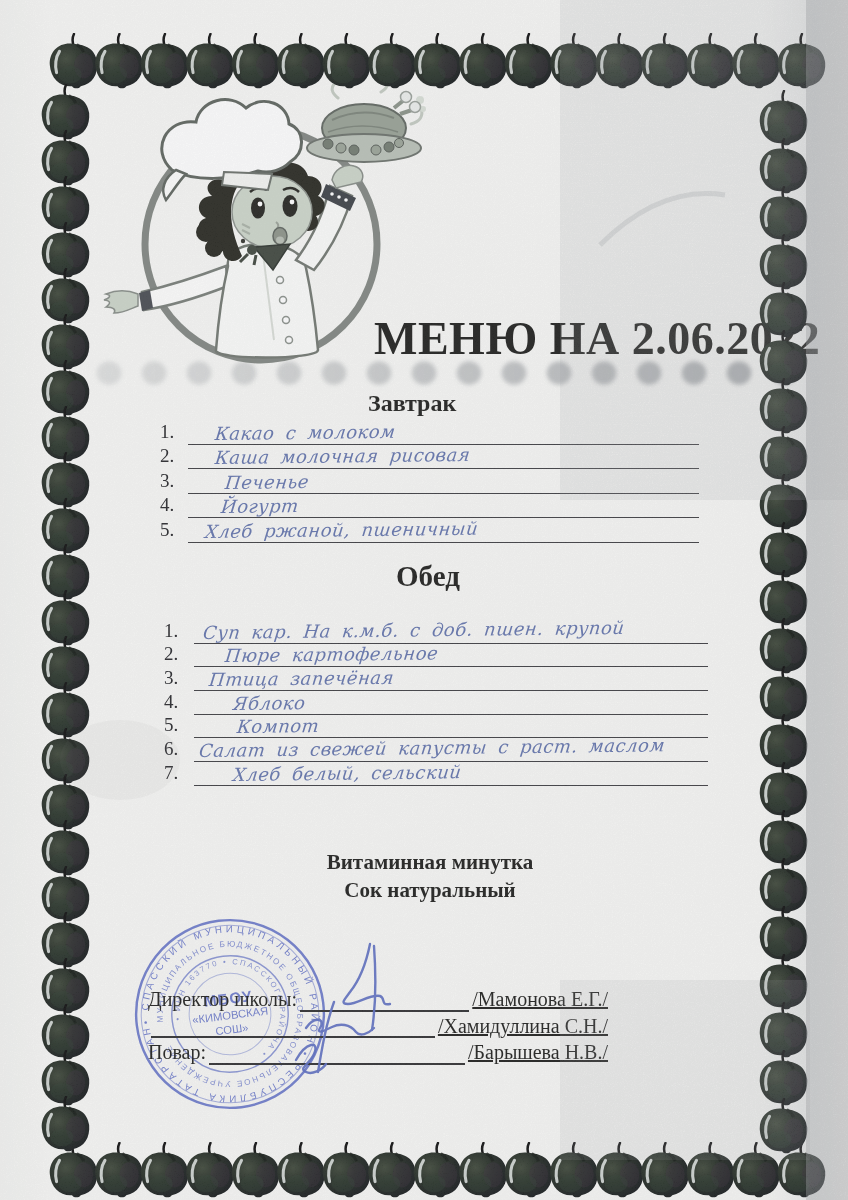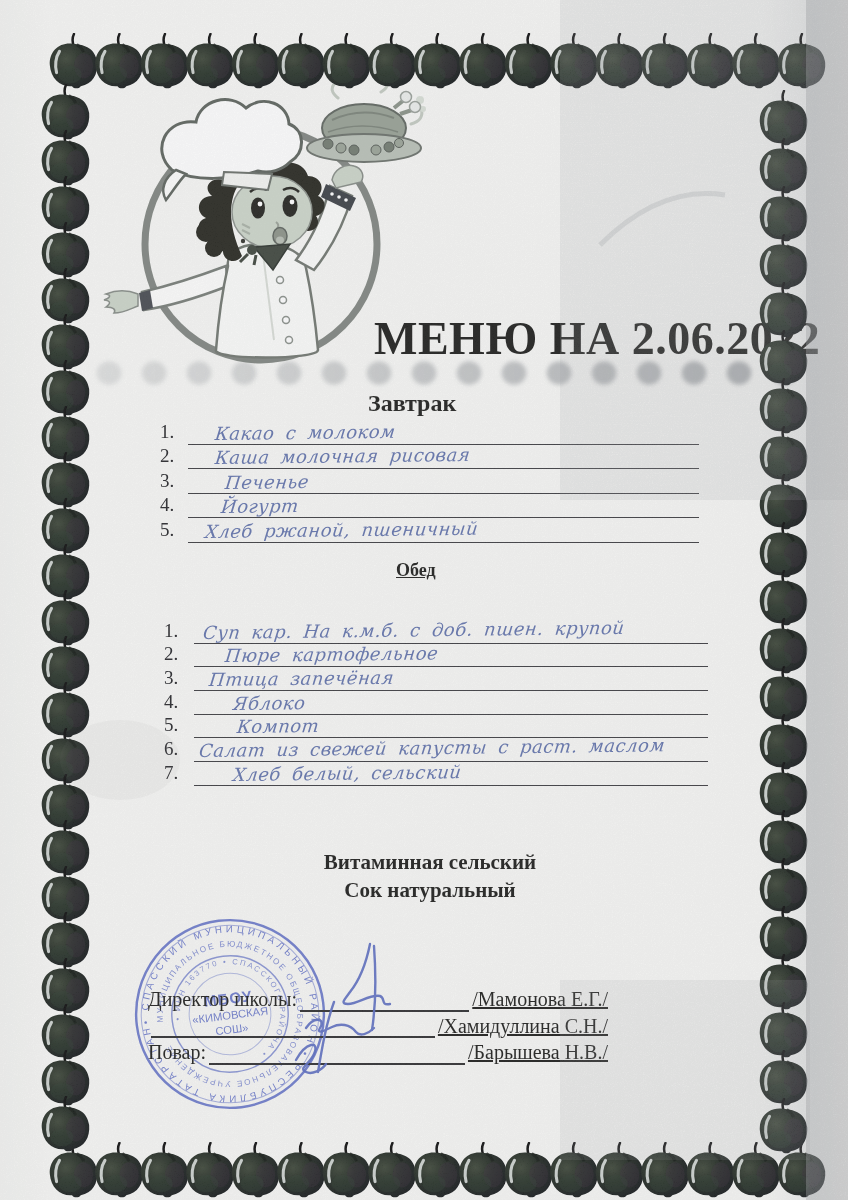--- a/index.html
+++ b/index.html
@@ -16,21 +16,21 @@
   #bleed-band{
     left:86px;top:351px;width:712px;height:45px;
     background-image:radial-gradient(ellipse 20px 19px at 23px 22px, rgba(95,101,108,0.55) 0 58%, rgba(95,101,108,0) 64%);
     background-size:45px 45px;background-repeat:repeat-x;
     filter:blur(2px);
     -webkit-mask-image:linear-gradient(to right, rgba(0,0,0,.28), rgba(0,0,0,.9));
     mask-image:linear-gradient(to right, rgba(0,0,0,.28), rgba(0,0,0,.9));
   }
   #page-title{left:374px;top:312px;font-size:46px;font-weight:bold;white-space:nowrap;letter-spacing:.5px;}
   #breakfast-heading{left:368px;top:370px;font-size:24px;font-weight:bold;margin-top:20px;}
-  #lunch-heading{left:396px;top:560px;font-size:18px;font-weight:bold;text-decoration:underline;}
+  #lunch-heading{left:396px;top:560px;font-size:29px;font-weight:bold;}
   .mlist{position:absolute;}
   #breakfast-list{left:158px;top:420px;width:541px;}
   #lunch-list{left:162px;top:620px;width:546px;}
   .mrow{position:relative;height:24.6px;}
   #lunch-list .mrow{height:23.7px;}
   .num{position:absolute;left:2px;bottom:2px;font-size:19px;color:#26262a;}
   .rule{position:absolute;left:30px;right:0;bottom:0;border-bottom:1.6px solid #3c3c40;}
   #lunch-list .rule{left:32px;}
   .hw{
     position:absolute;bottom:1px;font-size:18px;white-space:nowrap;
@@ -218,21 +218,21 @@
     <span class="hw">Салат из свежей капусты с раст. маслом</span>
   </div>
   <div class="mrow">
     <span class="num">7.</span>
     <span class="rule"></span>
     <span class="hw">Хлеб белый, сельский</span>
   </div>
 </div>
 
 <div class="abs" id="vitamin-block">
-  <div>Витаминная сельский</div>
+  <div>Витаминная минутка</div>
   <div>Сок натуральный</div>
 </div>
 
 <svg class="abs" id="school-stamp" viewBox="0 0 196 196" xmlns="http://www.w3.org/2000/svg">
   <defs>
     <path id="ringO" d="M98,98 m-80,0 a80,80 0 1,1 160,0 a80,80 0 1,1 -160,0"></path>
     <path id="ringM" d="M98,98 m-66,0 a66,66 0 1,1 132,0 a66,66 0 1,1 -132,0"></path>
     <path id="ringI" d="M98,98 m-49,0 a49,49 0 1,1 98,0 a49,49 0 1,1 -98,0"></path>
   </defs>
   <g stroke="#4e5fc2" fill="none">

